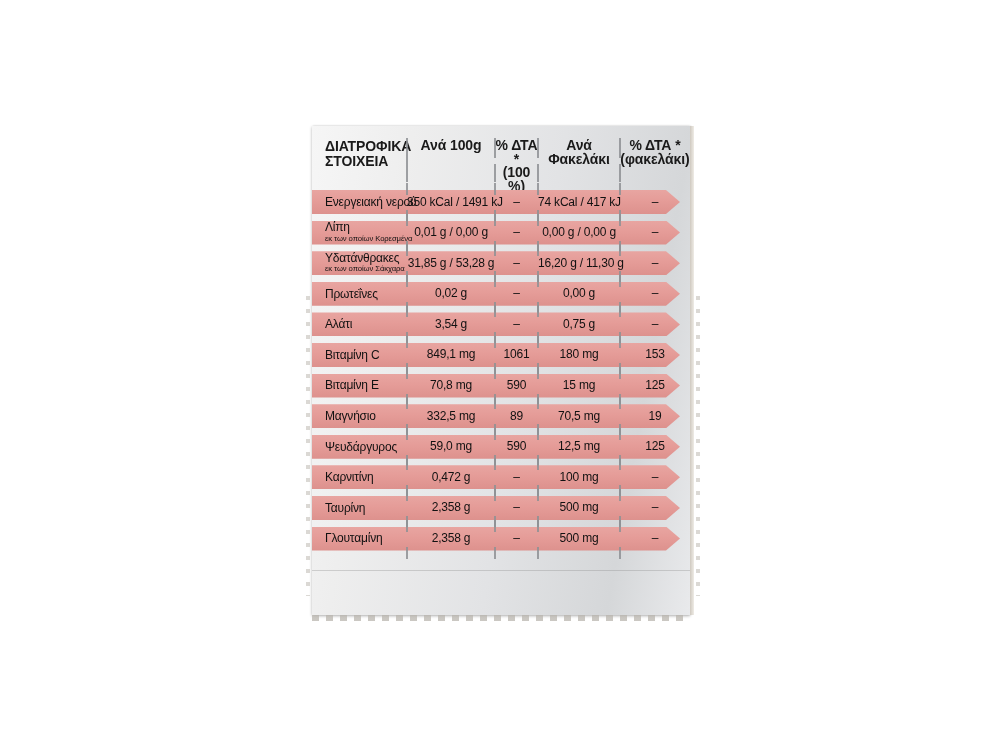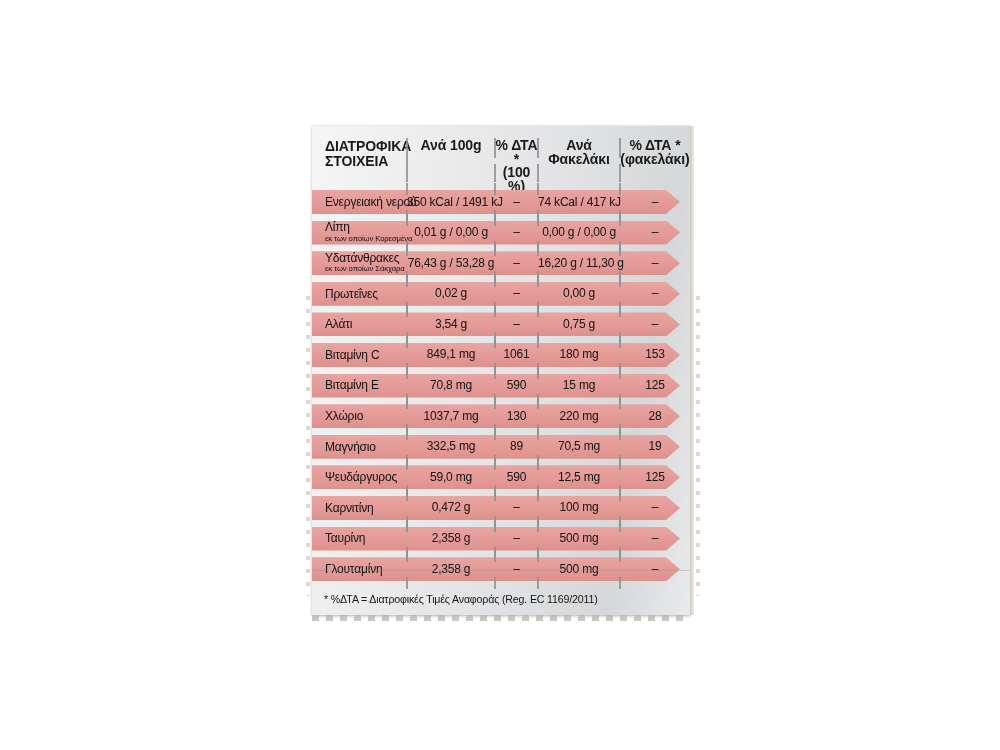--- a/index.html
+++ b/index.html
@@ -295,21 +295,21 @@
           <div class="tick" style="left: 225px; top: 23px; height: 12px;"></div>
           <div class="tick" style="left: 307px; top: -4px; height: 12px;"></div>
           <div class="tick" style="left: 307px; top: 23px; height: 12px;"></div>
         </div>
         <div class="row-content">
           <div class="grid">
             <div class="cell left two-line">
               <span class="main">Υδατάνθρακες</span>
               <span class="sub">εκ των οποίων Σάκχαρα</span>
             </div>
-            <div class="cell">76,43 g / 53,28 g</div>
+            <div class="cell">31,85 g / 53,28 g</div>
             <div class="cell dash">–</div>
             <div class="cell">16,20 g / 11,30 g</div>
             <div class="cell dash">–</div>
           </div>
         </div>
       </div>
       <div class="row-wrap">
         <div class="bar"></div>
         <div class="ticks">
           <div class="tick" style="left: 94px; top: -4px; height: 12px;"></div>
@@ -413,44 +413,20 @@
           <div class="tick" style="left: 182px; top: -4px; height: 12px;"></div>
           <div class="tick" style="left: 182px; top: 23px; height: 12px;"></div>
           <div class="tick" style="left: 225px; top: -4px; height: 12px;"></div>
           <div class="tick" style="left: 225px; top: 23px; height: 12px;"></div>
           <div class="tick" style="left: 307px; top: -4px; height: 12px;"></div>
           <div class="tick" style="left: 307px; top: 23px; height: 12px;"></div>
         </div>
         <div class="row-content">
           <div class="grid">
             <div class="cell left">
-              <span class="main">Χλώριο</span>
-            </div>
-            <div class="cell">1037,7 mg</div>
-            <div class="cell">130</div>
-            <div class="cell">220 mg</div>
-            <div class="cell">28</div>
-          </div>
-        </div>
-      </div>
-      <div class="row-wrap">
-        <div class="bar"></div>
-        <div class="ticks">
-          <div class="tick" style="left: 94px; top: -4px; height: 12px;"></div>
-          <div class="tick" style="left: 94px; top: 23px; height: 12px;"></div>
-          <div class="tick" style="left: 182px; top: -4px; height: 12px;"></div>
-          <div class="tick" style="left: 182px; top: 23px; height: 12px;"></div>
-          <div class="tick" style="left: 225px; top: -4px; height: 12px;"></div>
-          <div class="tick" style="left: 225px; top: 23px; height: 12px;"></div>
-          <div class="tick" style="left: 307px; top: -4px; height: 12px;"></div>
-          <div class="tick" style="left: 307px; top: 23px; height: 12px;"></div>
-        </div>
-        <div class="row-content">
-          <div class="grid">
-            <div class="cell left">
               <span class="main">Μαγνήσιο</span>
             </div>
             <div class="cell">332,5 mg</div>
             <div class="cell">89</div>
             <div class="cell">70,5 mg</div>
             <div class="cell">19</div>
           </div>
         </div>
       </div>
       <div class="row-wrap">
@@ -546,16 +522,15 @@
             <div class="cell dash">–</div>
             <div class="cell">500 mg</div>
             <div class="cell dash">–</div>
           </div>
         </div>
       </div>
     </div>
 
   <div id="footer-rule"></div>
   <div id="footnote">
-    <div class="line1">* %ΔΤΑ = Διατροφικές Τιμές Αναφοράς (Reg. EC 1169/2011)</div>
   </div>
 
 </div>
 
 </body></html>

